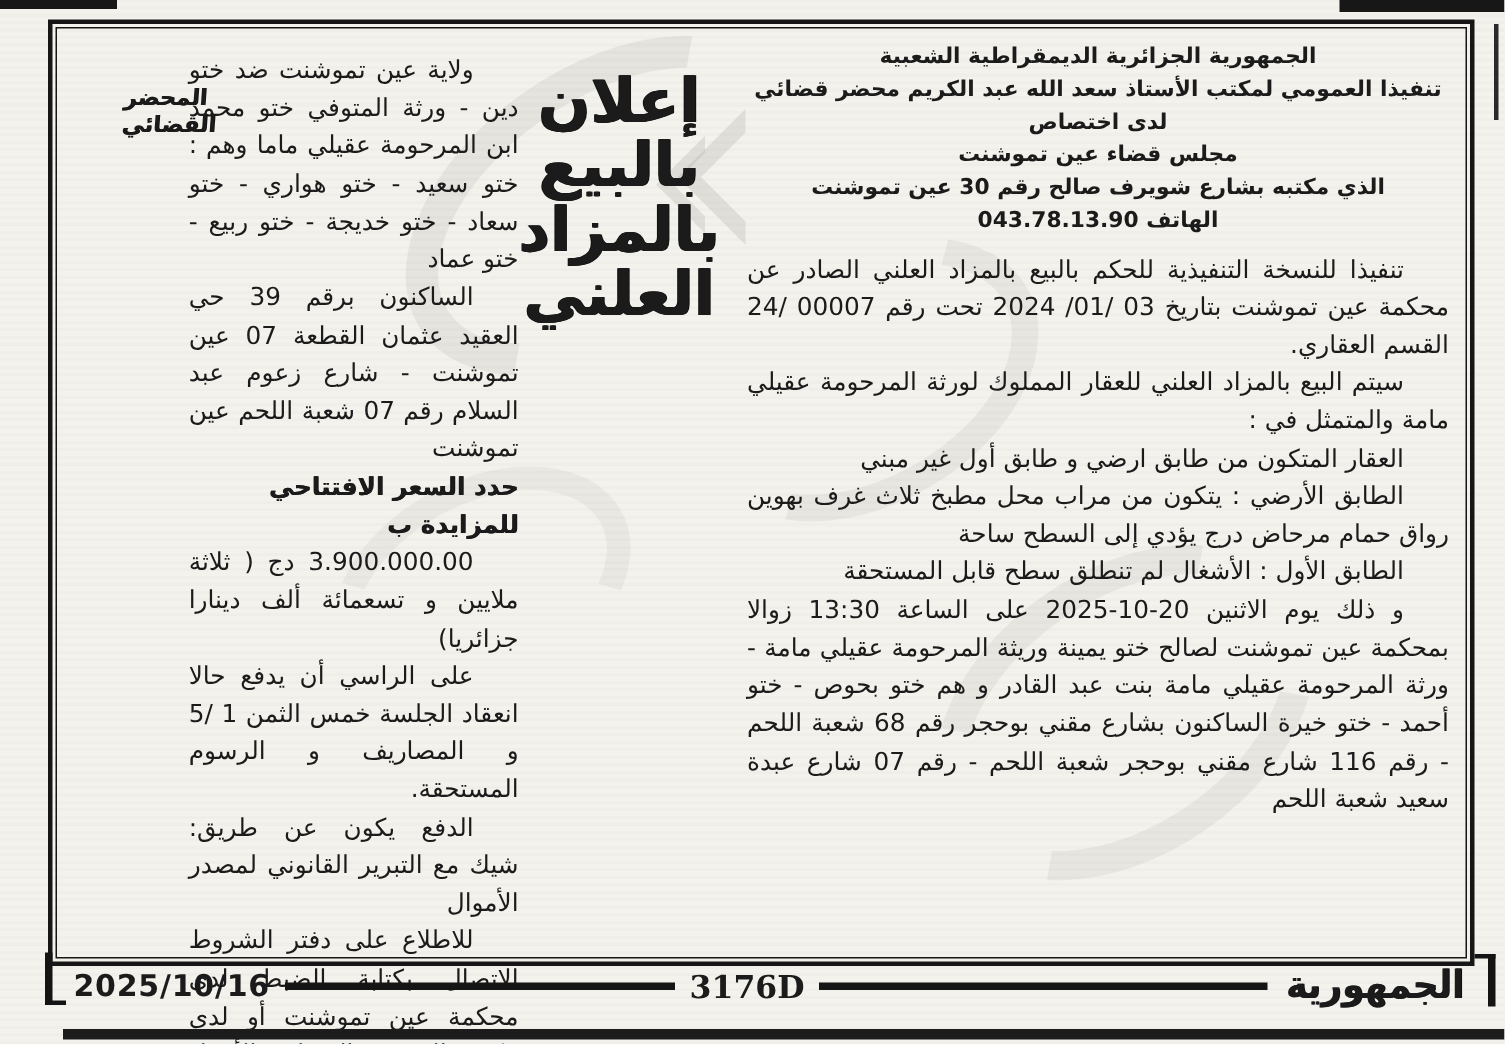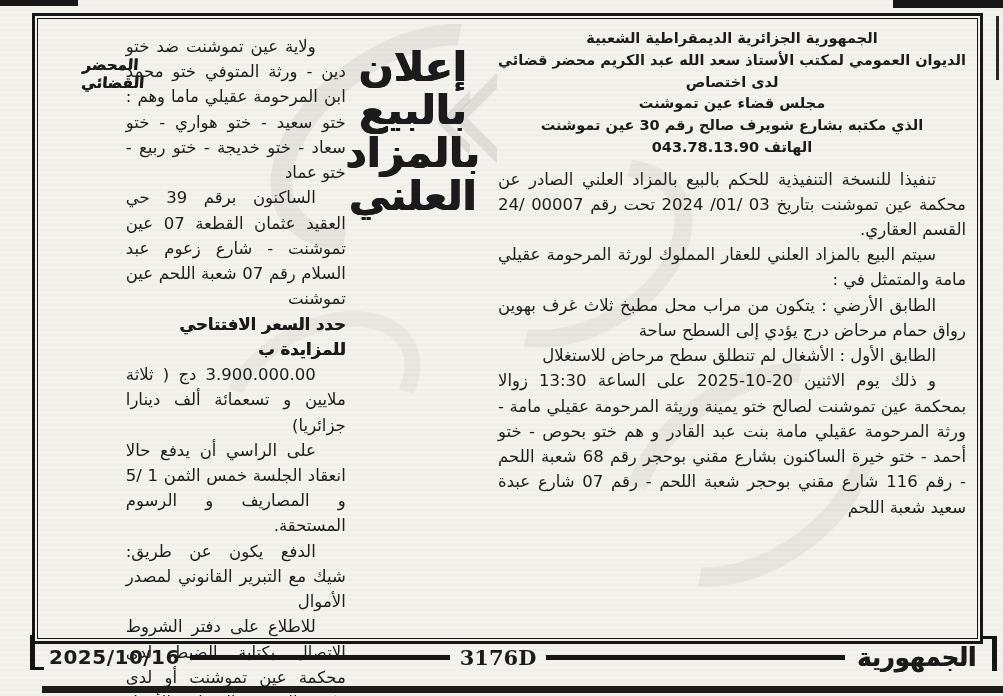--- a/index.html
+++ b/index.html
@@ -90,30 +90,31 @@
 <div class="chev"></div>
 <div class="chev c2"></div>
 
 <div class="ad-box">
   <div class="inner-border"></div>
   <div class="ad-content">
 
     <div class="col-right">
       <div class="office-header">
         <div>الجمهورية الجزائرية الديمقراطية الشعبية</div>
-        <div>الديوان العمومي لمكتب الأستاذ سعد الله عبد الكريم محضر قضائي لدى اختصاص</div>
+        <div>تنفيذا العمومي لمكتب الأستاذ سعد الله عبد الكريم محضر قضائي لدى اختصاص</div>
         <div>مجلس قضاء عين تموشنت</div>
         <div>الذي مكتبه بشارع شويرف صالح رقم 30 عين تموشنت</div>
         <div>الهاتف 043.78.13.90</div>
       </div>
       <div class="body-text">
         <p>تنفيذا للنسخة التنفيذية للحكم بالبيع بالمزاد العلني الصادر عن محكمة عين تموشنت بتاريخ 03 /01/ 2024 تحت رقم 00007 /24 القسم العقاري.</p>
         <p>سيتم البيع بالمزاد العلني للعقار المملوك لورثة المرحومة عقيلي مامة والمتمثل في :</p>
+        <p>العقار المتكون من طابق ارضي و طابق أول غير مبني</p>
         <p>الطابق الأرضي : يتكون من مراب محل مطبخ ثلاث غرف بهوين رواق حمام مرحاض درج يؤدي إلى السطح ساحة</p>
-        <p>الطابق الأول : الأشغال لم تنطلق سطح مرحاض للاستغلال</p>
+        <p>الطابق الأول : الأشغال لم تنطلق سطح قابل المستحقة</p>
         <p>و ذلك يوم الاثنين 20-10-2025 على الساعة 13:30 زوالا بمحكمة عين تموشنت لصالح ختو يمينة وريثة المرحومة عقيلي مامة - ورثة المرحومة عقيلي مامة بنت عبد القادر و هم ختو بحوص - ختو أحمد - ختو خيرة الساكنون بشارع مقني بوحجر رقم 68 شعبة اللحم - رقم 116 شارع مقني بوحجر شعبة اللحم - رقم 07 شارع عبدة سعيد شعبة اللحم</p>
       </div>
     </div>
 
     <div class="col-left">
       <div class="notice-title">إعلان بالبيع بالمزاد العلني</div>
       <div class="body-text">
         <p>ولاية عين تموشنت ضد ختو دين - ورثة المتوفي ختو محمد ابن المرحومة عقيلي ماما وهم : ختو سعيد - ختو هواري - ختو سعاد - ختو خديجة - ختو ربيع - ختو عماد</p>
         <p>الساكنون برقم 39 حي العقيد عثمان القطعة 07 عين تموشنت - شارع زعوم عبد السلام رقم 07 شعبة اللحم عين تموشنت</p>
         <p class="price-heading">حدد السعر الافتتاحي للمزايدة ب</p>

